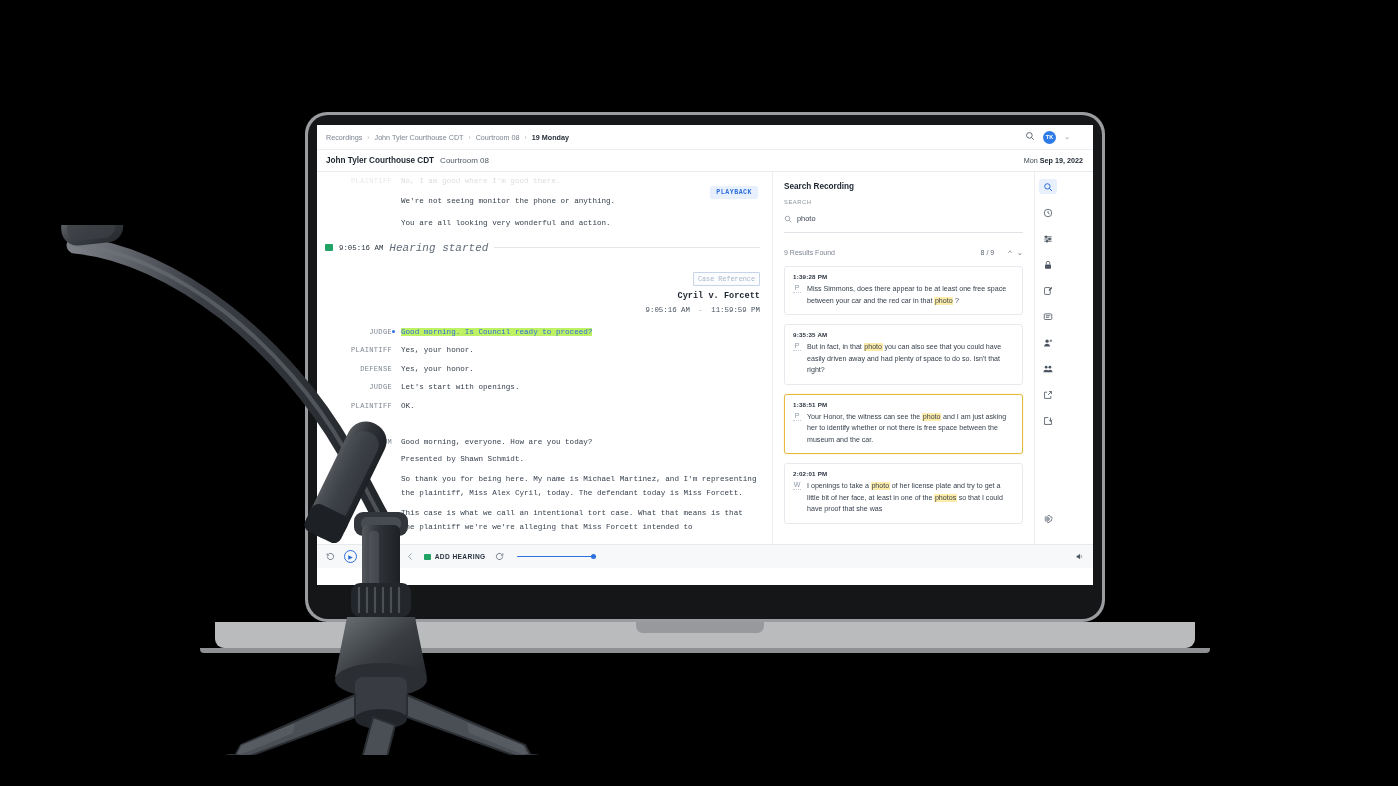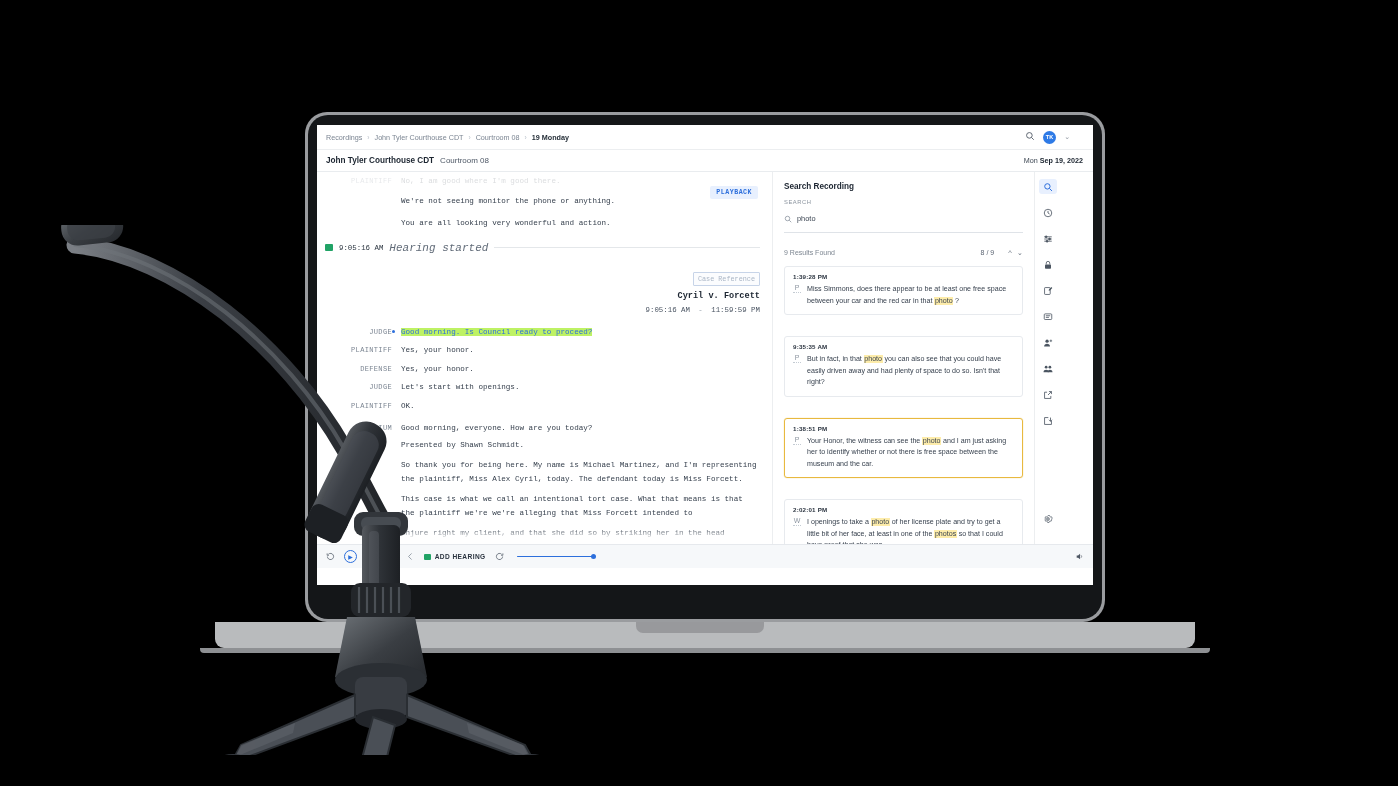--- a/index.html
+++ b/index.html
@@ -160,21 +160,21 @@
     border-bottom: 1px solid #dfe3e8; padding-bottom: 5px;
   }
   .sp-input-val { font-size: 7.4px; color: #394350; }
   .sp-meta {
     display: flex; align-items: center;
     margin-top: 15px; font-size: 7px; color: #7d8691;
   }
   .sp-count { margin-left: auto; margin-right: 9px; font-size: 7px; color: #5b6472; }
   .chev { color: #6e7885; font-size: 7.5px; margin-left: 5px; cursor: pointer; }
 
-  .results { margin-top: 9px; display: flex; flex-direction: column; gap: 21px; }
+  .results { margin-top: 9px; display: flex; flex-direction: column; gap: 9px; }
   .rcard {
     border: 1px solid #e7eaee; border-radius: 3px;
     padding: 6px 8px 7px 8px; background: #fff;
   }
   .rcard.active { border-color: #e8b93f; box-shadow: 0 0 0 .5px #e8b93f33; }
   .rtime { font-size: 6.2px; font-weight: bold; color: #2a333f; letter-spacing: .2px; margin-bottom: 4px; }
   .rbody { display: flex; gap: 6px; }
   .rtag {
     font-size: 7px; color: #8d96a1; flex: none; width: 8px;
     text-align: center; border-bottom: 1px dotted #c4cbd3; height: 9px;
@@ -318,21 +318,21 @@
             <span class="tx">Yes, your honor.</span>
           </div>
           <div class="tline" style="margin-bottom:5px">
             <span class="sp">DEFENSE</span>
             <span class="tx">Yes, your honor.</span>
           </div>
           <div class="tline" style="margin-bottom:5px">
             <span class="sp">JUDGE</span>
             <span class="tx">Let's start with openings.</span>
           </div>
-          <div class="tline" style="margin-bottom:9px">
+          <div class="tline" style="margin-bottom:23px">
             <span class="sp">PLAINTIFF</span>
             <span class="tx">OK.</span>
           </div>
           <div class="tline" style="margin-bottom:3px">
             <span class="sp">PODIUM</span>
             <span class="tx">Good morning, everyone. How are you today?</span>
           </div>
 
           <div class="tline">
             <span class="sp"></span>

